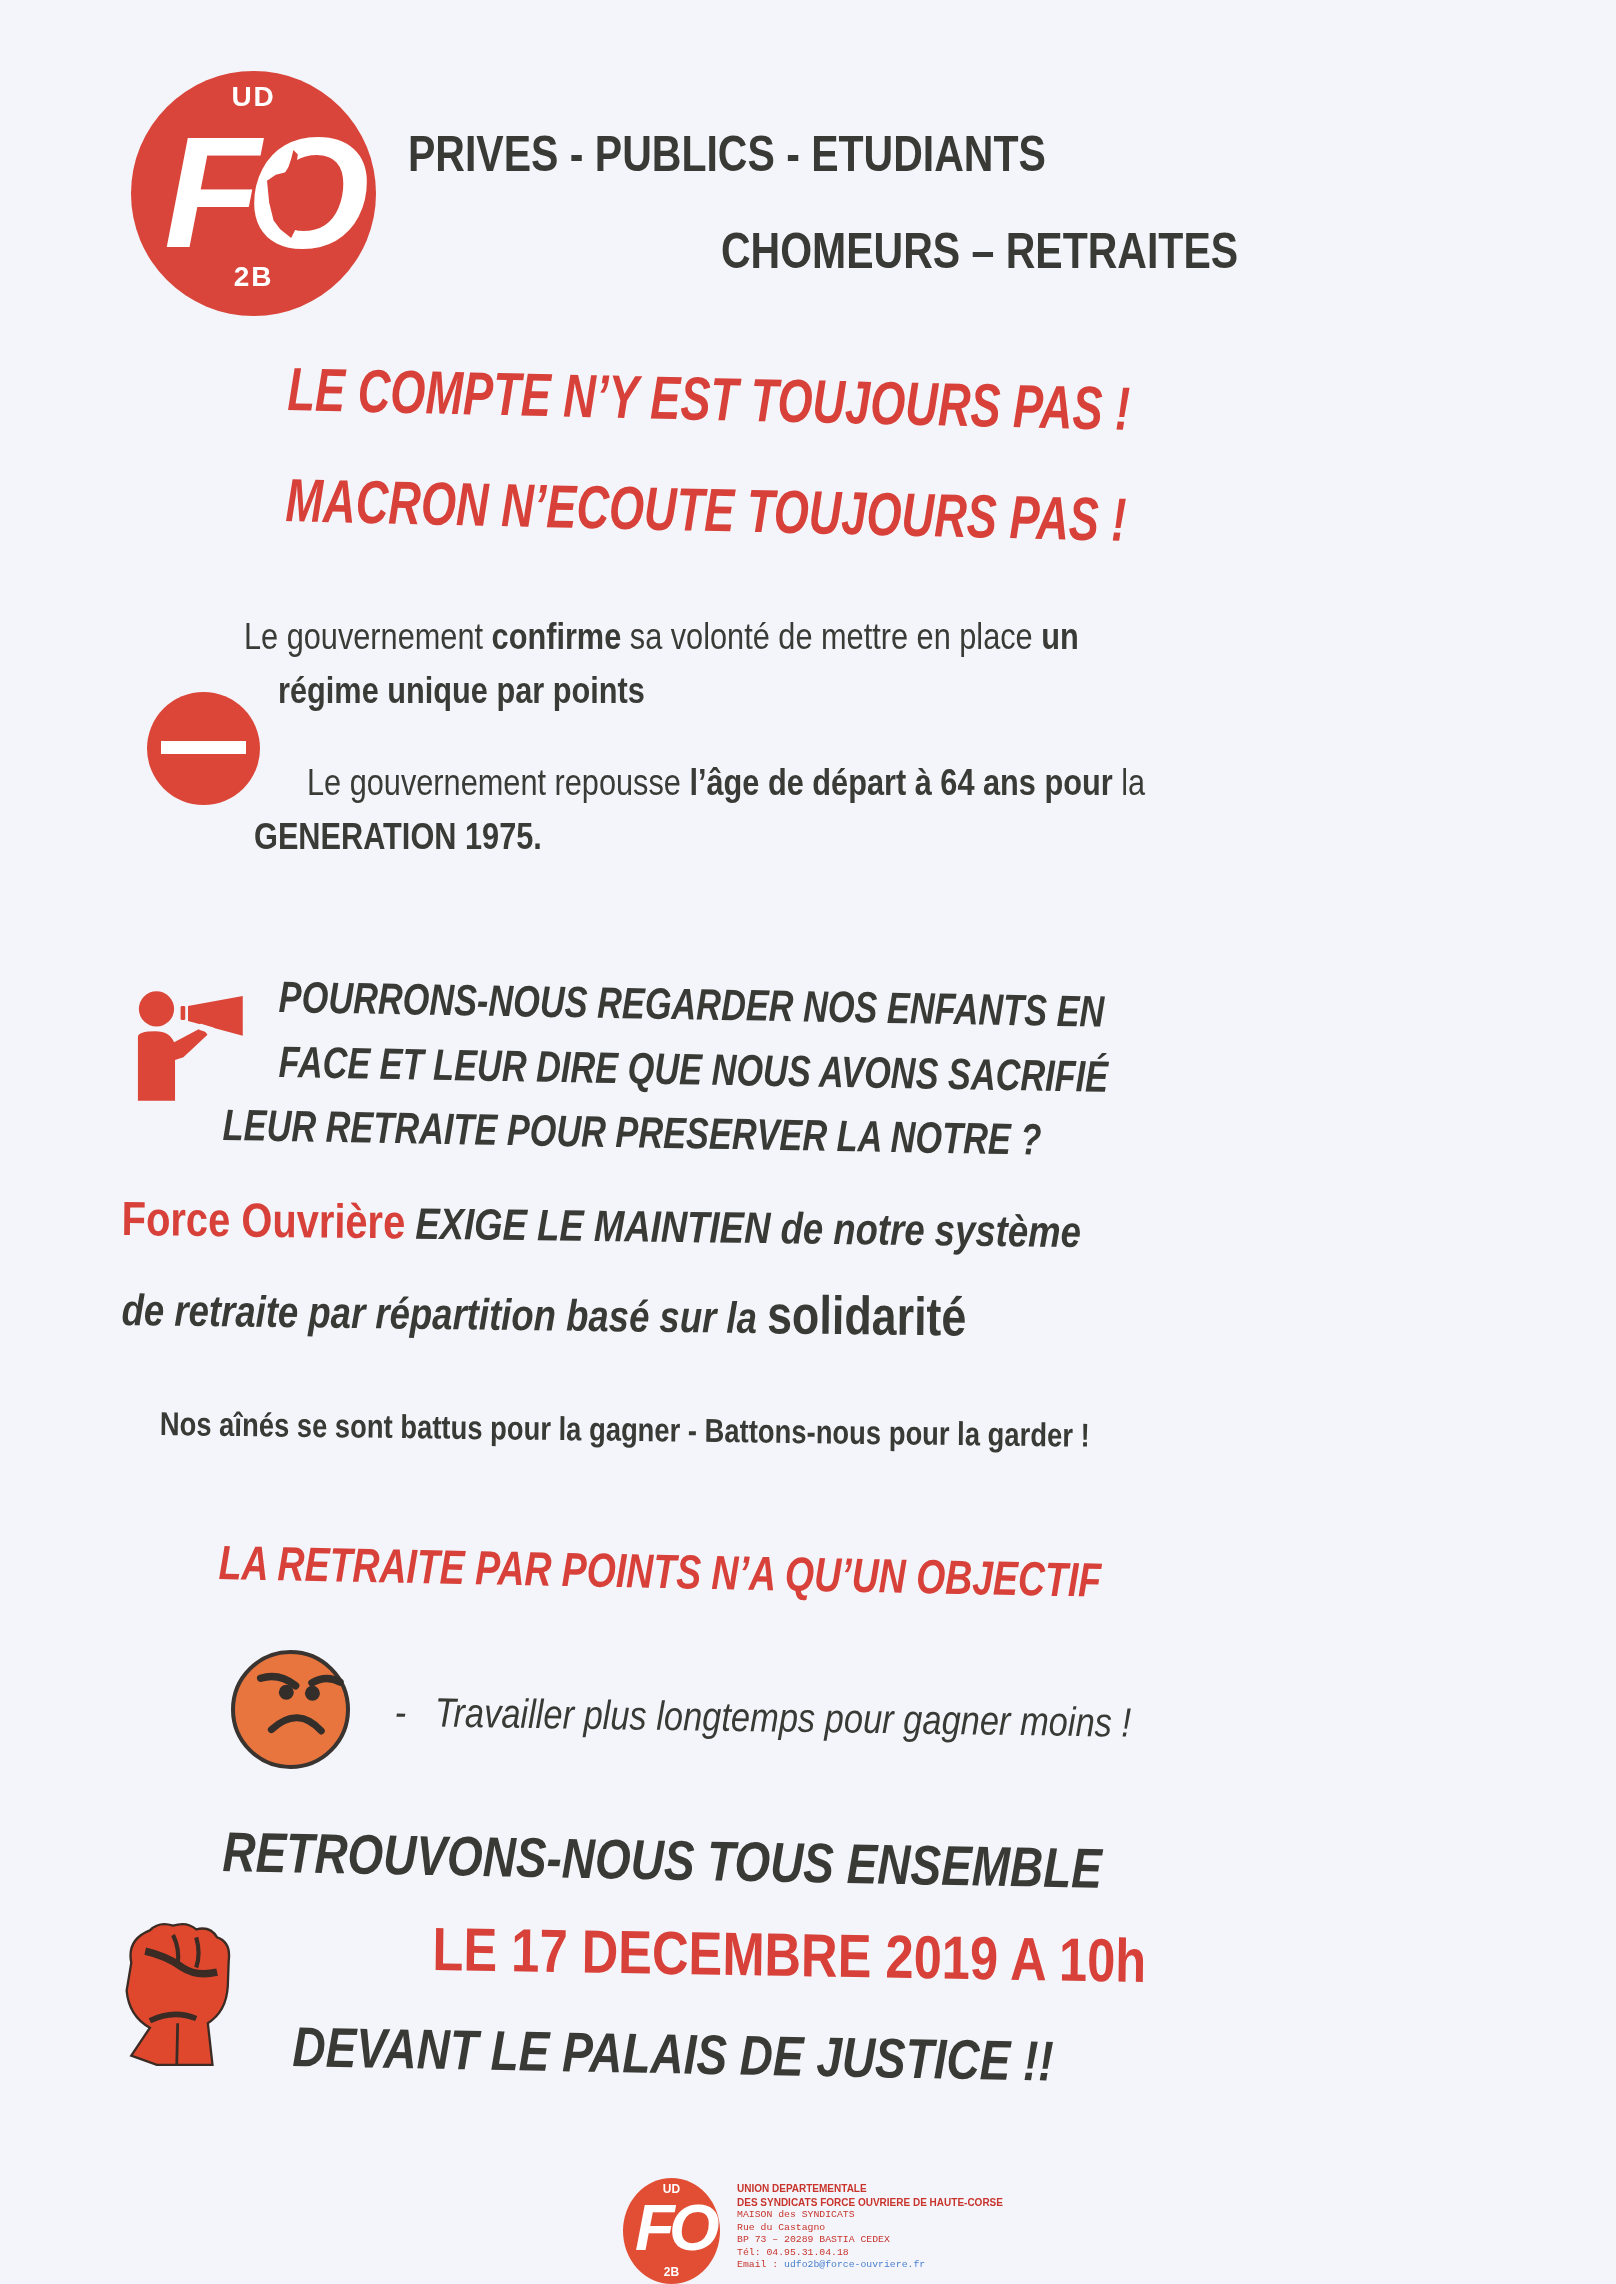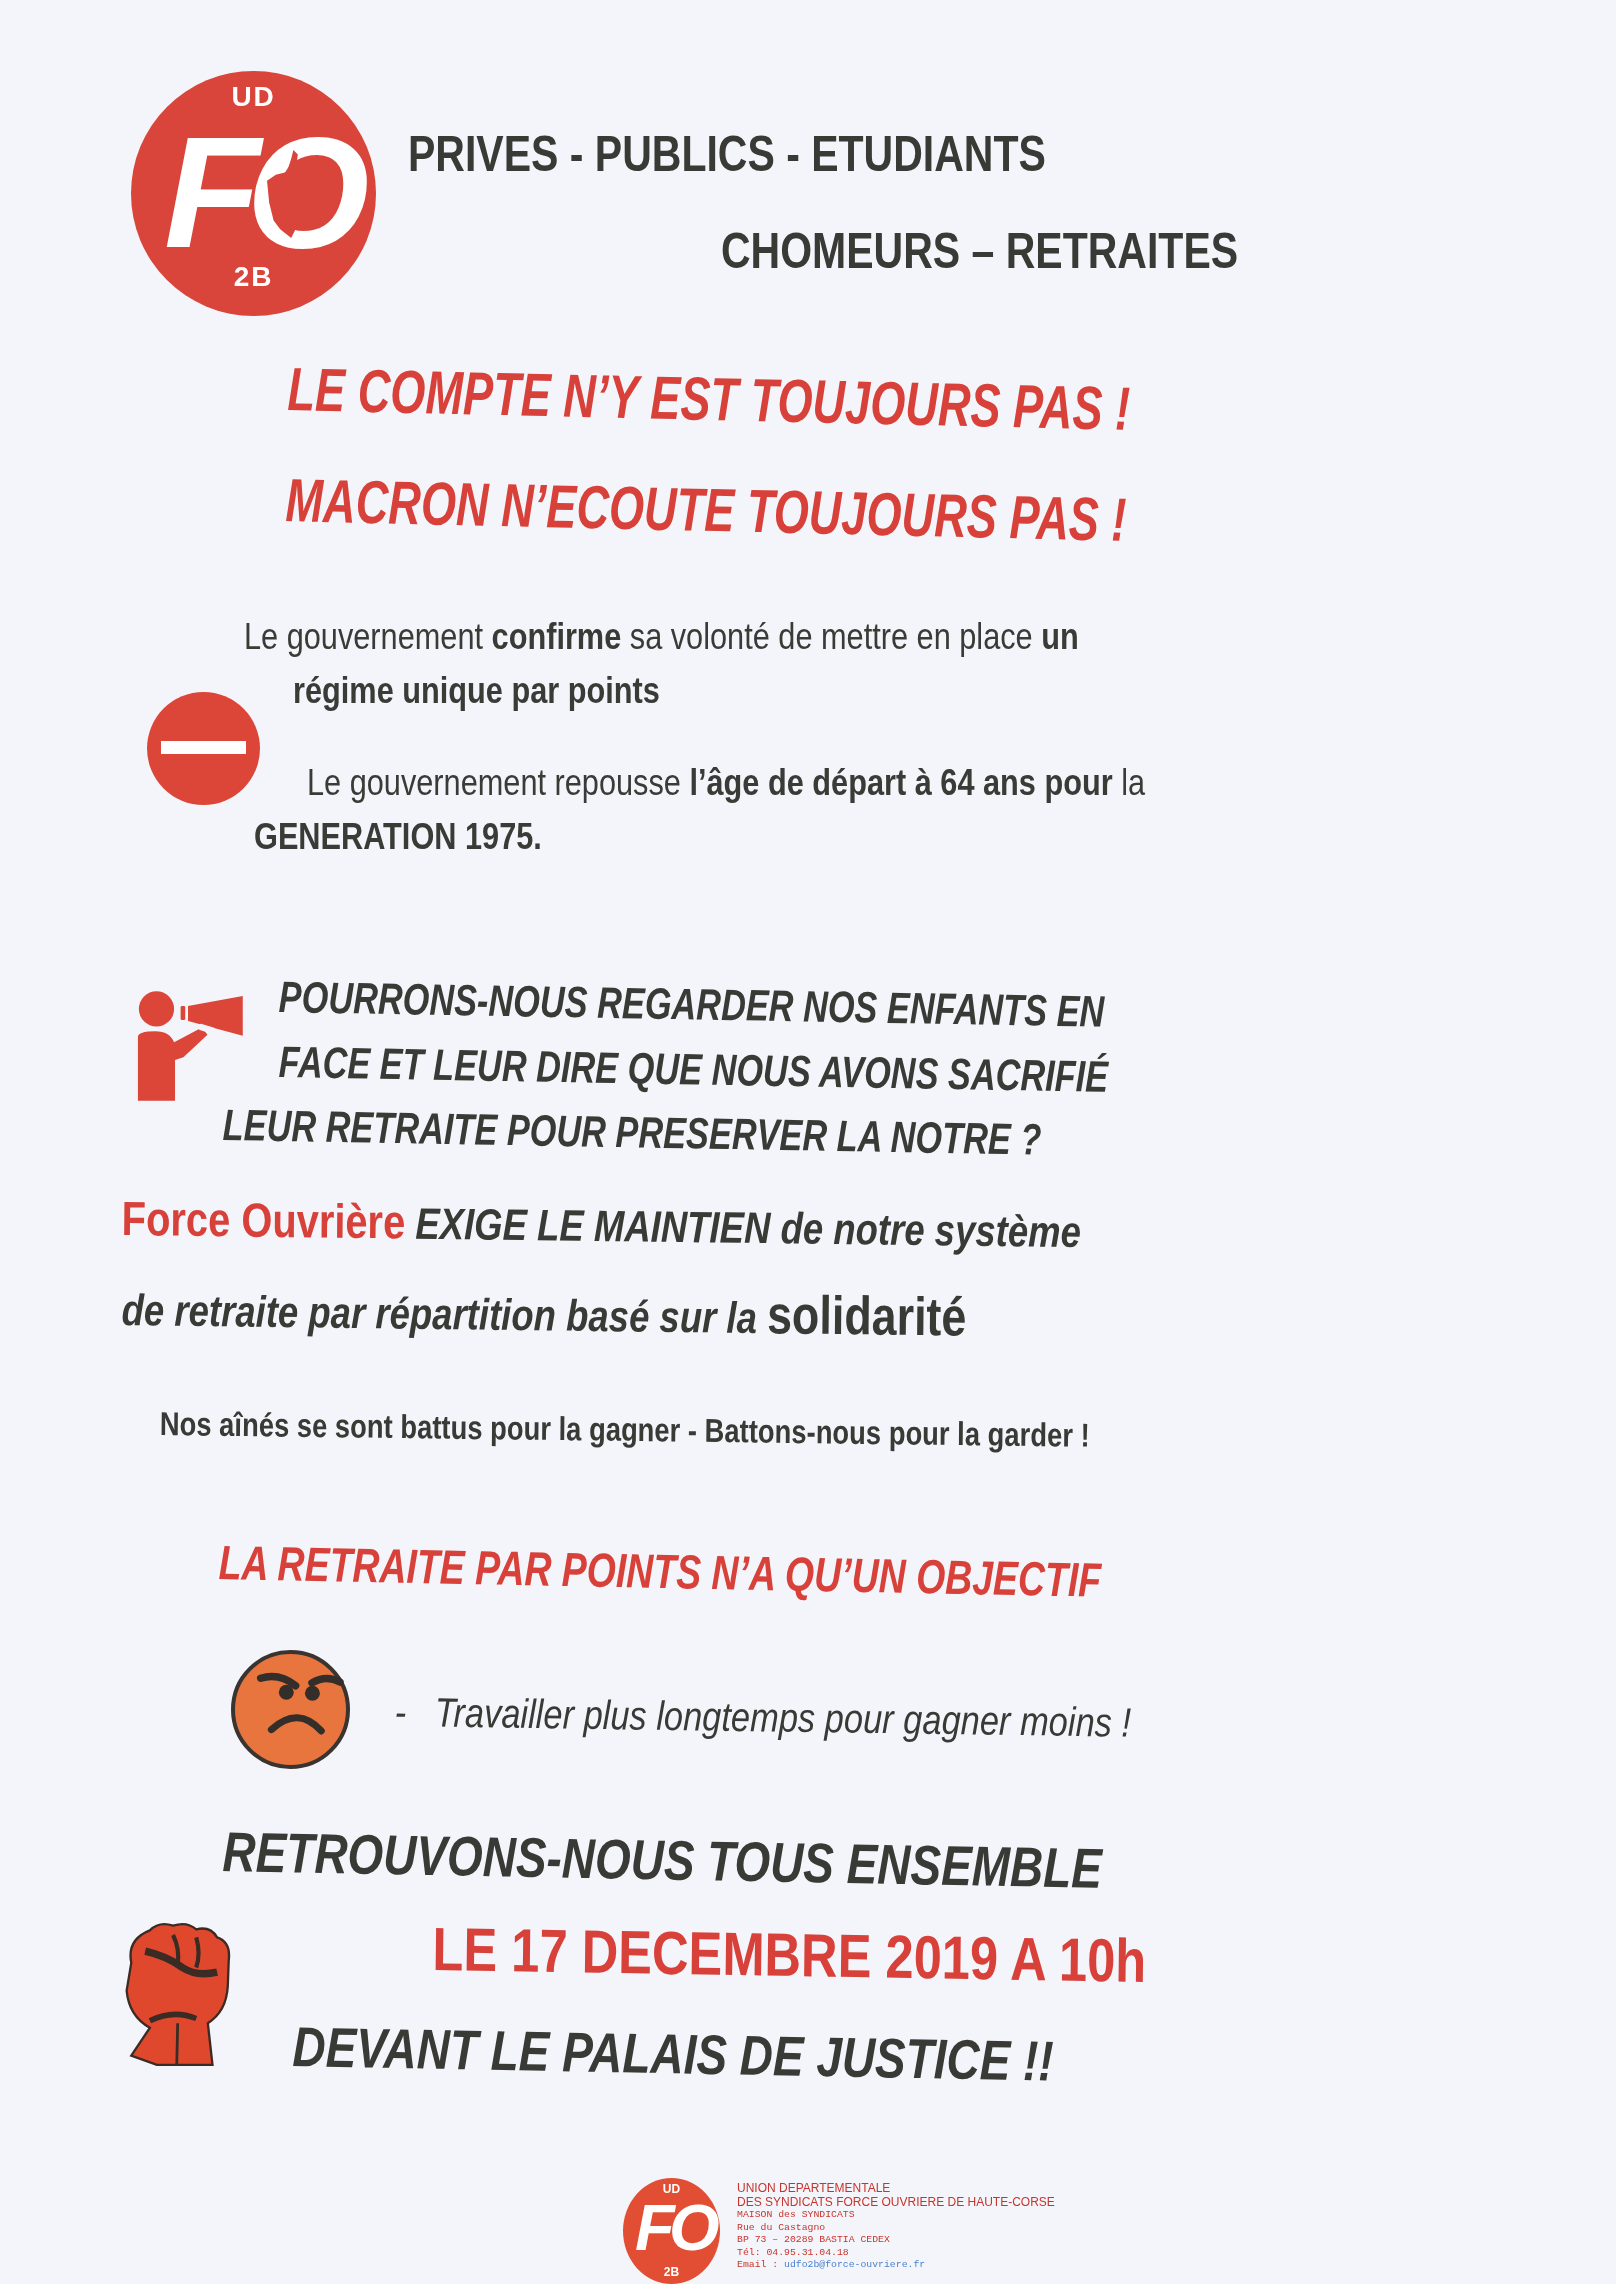--- a/index.html
+++ b/index.html
@@ -75,21 +75,21 @@
   .flogo {
     position:absolute; left:623px; top:2178px; width:97px; height:106px;
     border-radius:50%; background:#e24e34;
   }
   .flogo .fud, .flogo .f2b { position:absolute; left:0; width:100%; text-align:center; color:#fff; font-weight:bold; font-size:12px; }
   .flogo .fud { top:3.7px; }
   .flogo .f2b { top:87px; }
   .flogo .ffo { position:absolute; left:12px; top:16.7px; color:#fff; font-size:65px; font-weight:bold; font-style:italic; line-height:1; letter-spacing:-5.6px; }
   .footer-text { position:absolute; left:675px; top:2182px; color:#c8342c; font-size:9.8px; line-height:12.6px; }
   .footer-text div { white-space:nowrap; }
-  .footer-text .hdr { font-weight:normal; font-size:12px; line-height:13.5px; }
+  .footer-text .hdr { font-weight:bold; font-size:10px; line-height:13.5px; }
   .footer-text .serif { font-family:Liberation Mono, monospace; }
   .email-link { color:#4a7fcf; }
 </style>
 </head>
 <body>
 
 <div class="logo">
   <div class="ud">UD</div>
   <div class="fo">FO</div>
   <div class="corsica"></div>
@@ -110,21 +110,21 @@
   <span class="cond" style="transform:scaleX(0.74) rotate(1deg);">MACRON N’ECOUTE TOUJOURS PAS !</span>
 </div>
 
 <div class="noentry"></div>
 
 <div class="abs para" style="left:244px; top:616px;">
   <span class="cond" style="transform:scaleX(0.83);">
     <span>Le gouvernement </span><span class="b">confirme</span><span> sa volonté de mettre en place </span><span class="b">un</span>
   </span>
 </div>
-<div class="abs para b" style="left:278px; top:670px;margin-left:15px;">
+<div class="abs para b" style="left:278px; top:670px;">
   <span class="cond" style="transform:scaleX(0.83);">régime unique par points</span>
 </div>
 
 <div class="abs para" style="left:307px; top:762px;">
   <span class="cond" style="transform:scaleX(0.83);">
     <span>Le gouvernement repousse </span><span class="b">l’âge de départ à 64 ans pour</span><span> la</span>
   </span>
 </div>
 <div class="abs para b" style="left:254px; top:816px;">
   <span class="cond" style="transform:scaleX(0.83);">GENERATION 1975.</span>

